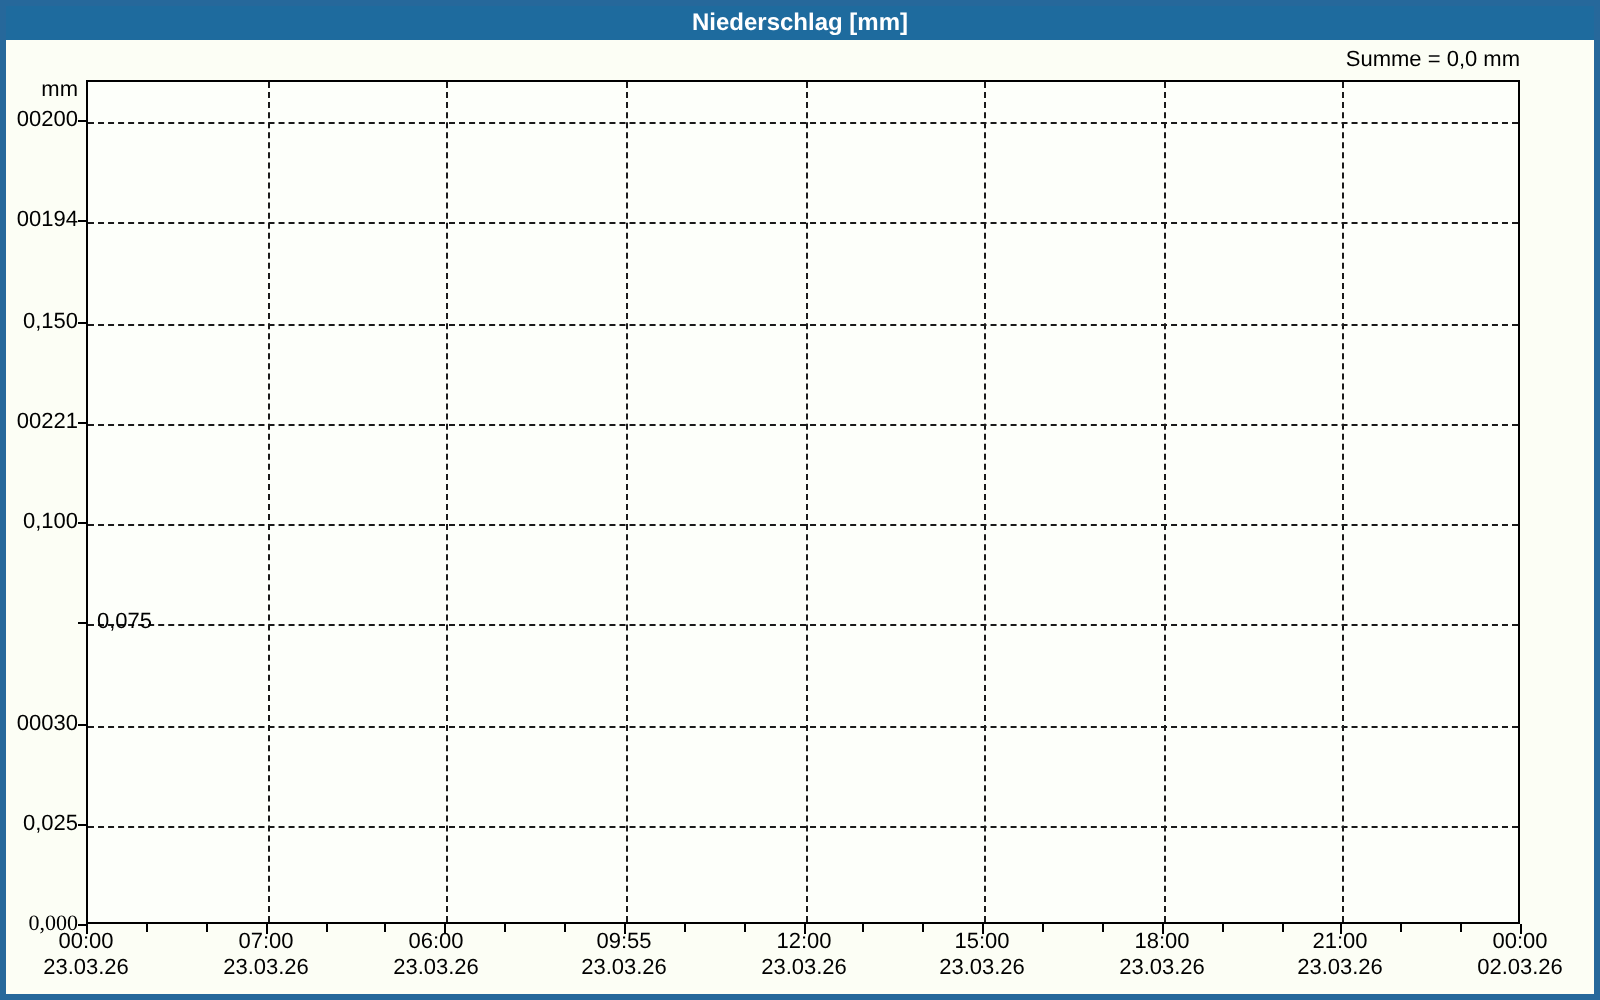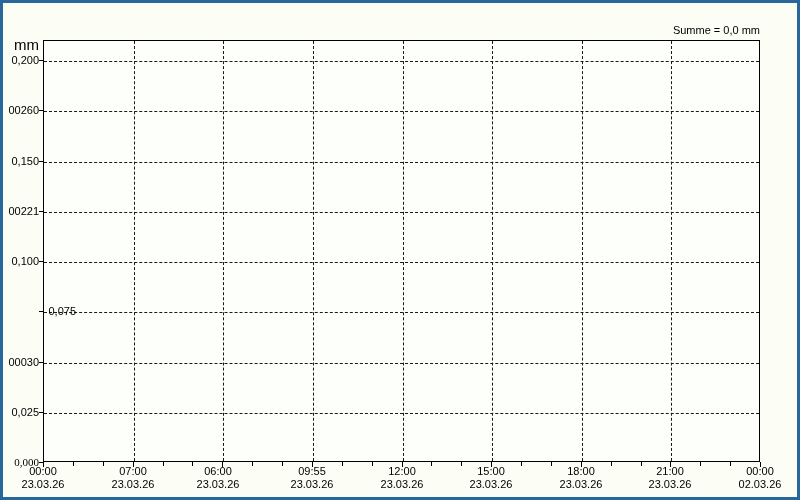--- a/index.html
+++ b/index.html
@@ -41,37 +41,40 @@
   .vgrid {
     position:absolute; top:0; bottom:0; width:0;
     border-left:1px dashed #1a1a1a;
   }
   .ylabel {
     position:absolute; left:0; width:36px;
     text-align:right; font-size:11px; line-height:13px;
   }
   .yunit {
     position:absolute; left:0; width:36px;
-    text-align:right; font-size:15px; line-height:12px;
+    text-align:right; font-size:11px; line-height:12px;
   }
   .ytick {
     position:absolute; width:4px; height:1px; background:#000;
   }
   .xtick {
     position:absolute; width:1px; background:#000;
   }
   .xlabel {
     position:absolute; width:70px; top:445px;
     text-align:center; font-size:11px; line-height:13px;
   }
 </style>
 </head>
 <body>
 
 <div class="frame">
+  <div class="titlebar">
+    <span>Niederschlag [mm]</span>
+  </div>
   <div class="content">
     <div class="summe">Summe = 0,0 mm</div>
     <div class="yunit" style="top:19px;">mm</div>
     <div class="plot">
         <div class="hgrid" style="top: 372px;"></div>
         <div class="hgrid" style="top: 322px;"></div>
         <div class="hgrid" style="top: 271px;"></div>
         <div class="hgrid" style="top: 221px;"></div>
         <div class="hgrid" style="top: 171px;"></div>
         <div class="hgrid" style="top: 121px;"></div>
@@ -92,23 +95,23 @@
       <div class="ylabel" style="top: 336px;">00030</div>
       <div class="ytick" style="left: 36px; top: 342px;"></div>
       <div class="ylabel" style="top: 285px; margin-left: 37px;">0,075</div>
       <div class="ytick" style="left: 36px; top: 291px;"></div>
       <div class="ylabel" style="top: 235px;">0,100</div>
       <div class="ytick" style="left: 36px; top: 241px;"></div>
       <div class="ylabel" style="top: 185px;">00221</div>
       <div class="ytick" style="left: 36px; top: 191px;"></div>
       <div class="ylabel" style="top: 135px;">0,150</div>
       <div class="ytick" style="left: 36px; top: 141px;"></div>
-      <div class="ylabel" style="top: 84px;">00260</div>
+      <div class="ylabel" style="top: 84px;">00194</div>
       <div class="ytick" style="left: 36px; top: 90px;"></div>
-      <div class="ylabel" style="top: 34px;">0,200</div>
+      <div class="ylabel" style="top: 34px;">00200</div>
       <div class="ytick" style="left: 36px; top: 40px;"></div>
       <div class="xtick" style="left: 40px; top: 442px; height: 5px;"></div>
       <div class="xlabel" style="left: 5px;">
         <div>00:00</div>
         <div>23.03.26</div>
       </div>
       <div class="xtick" style="left: 70px; top: 442px; height: 4px;"></div>
       <div class="xtick" style="left: 100px; top: 442px; height: 4px;"></div>
       <div class="xtick" style="left: 130px; top: 442px; height: 5px;"></div>
       <div class="xlabel" style="left: 95px;">

